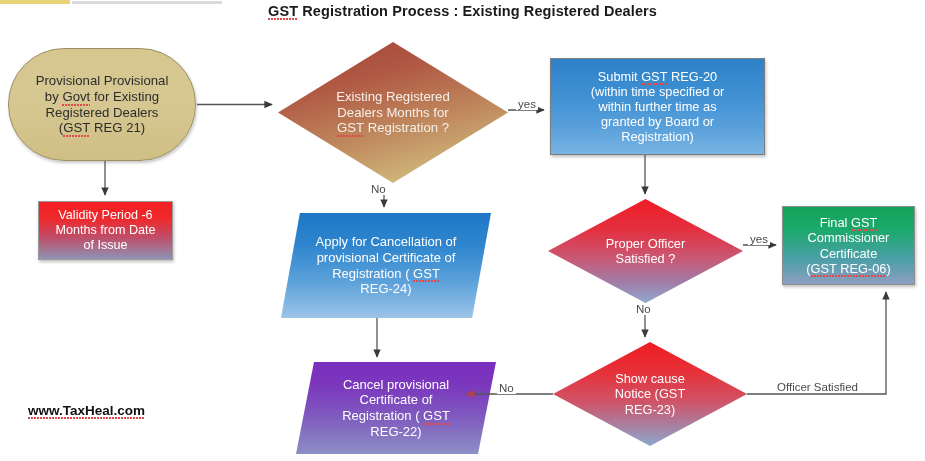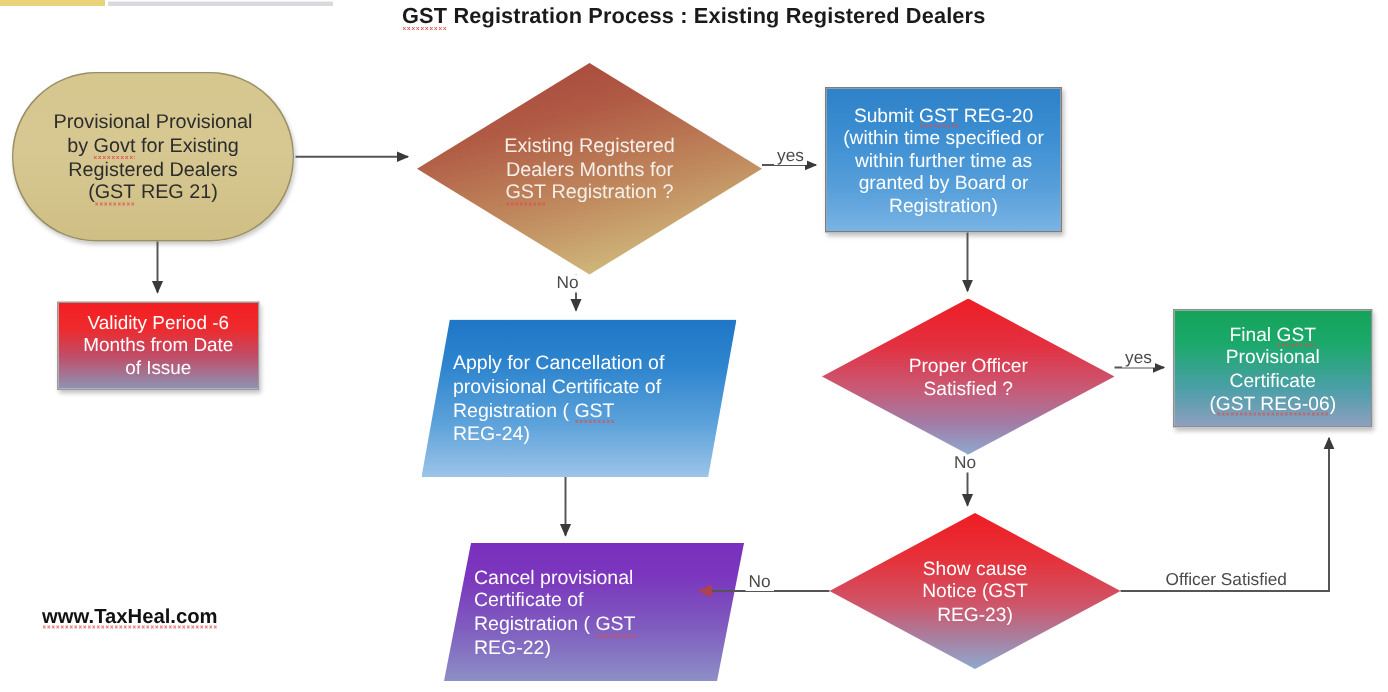--- a/index.html
+++ b/index.html
@@ -94,21 +94,21 @@
     background: linear-gradient(180deg, #f31e22 0%, #ee2a2d 30%, #c04d68 62%, #8d93b4 100%);
     border: 1px solid #9b9b9b;
     color: #ffffff;
     font-size: 12.6px;
     box-shadow: 1px 2px 3px rgba(0,0,0,0.25);
   }
 
   
   #node-submit20 {
     left: 550px; top: 58px;
-    width: 158px; height: 97px;
+    width: 215px; height: 97px;
     background: linear-gradient(180deg, #2f81c8 0%, #3d8fd2 35%, #579fda 70%, #79b4e4 100%);
     border: 1px solid #7d7d7d;
     color: #ffffff;
     font-size: 12.8px;
     box-shadow: 1px 2px 3px rgba(0,0,0,0.25);
   }
 
   
   #node-finalcert {
     left: 782px; top: 206px;
@@ -184,20 +184,21 @@
     position: absolute;
     left: 0; top: 0;
     width: 100%; height: 100%;
     clip-path: polygon(9% 0%, 100% 0%, 91% 100%, 0% 100%);
     z-index: 1;
     filter: drop-shadow(1px 2px 2px rgba(0,0,0,0.25));
   }
   .para .label {
     position: relative;
     z-index: 3;
+    text-align: center;
     line-height: 1.2;
     width: 80%;
   }
 
   #node-applycancel {
     left: 281px; top: 213px;
     width: 210px; height: 105px;
     color: #ffffff;
     font-size: 13px;
   }
@@ -342,21 +343,21 @@
     <div class="dshape"></div>
     <div class="label">
       <span>Proper Officer</span><br>
       <span>Satisfied ?</span>
     </div>
   </div>
 
   <div class="node" id="node-finalcert">
     <div class="label">
       Final <span class="sq">GST</span><br>
-      <span>Provisional</span><br>
+      <span>Commissioner</span><br>
       <span>Certificate</span><br>
       (<span class="sq">GST REG-06</span>)
     </div>
   </div>
 
   <div class="diamond" id="node-showcause">
     <div class="dshape"></div>
     <div class="label">
       <span>Show cause</span><br>
       <span>Notice (GST</span><br>

